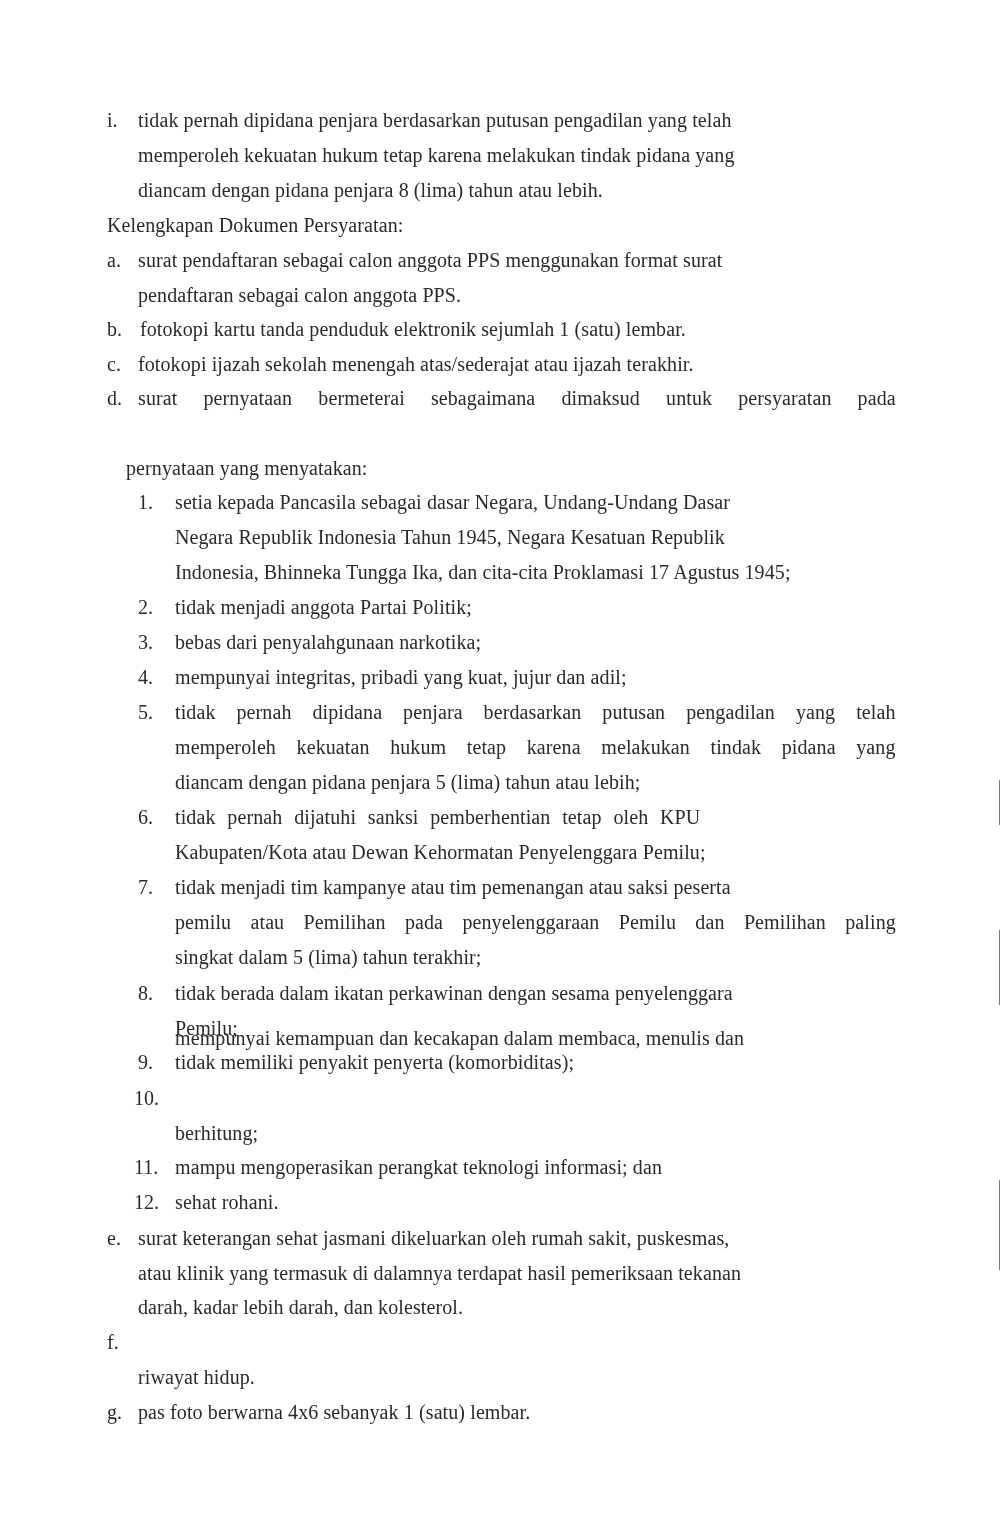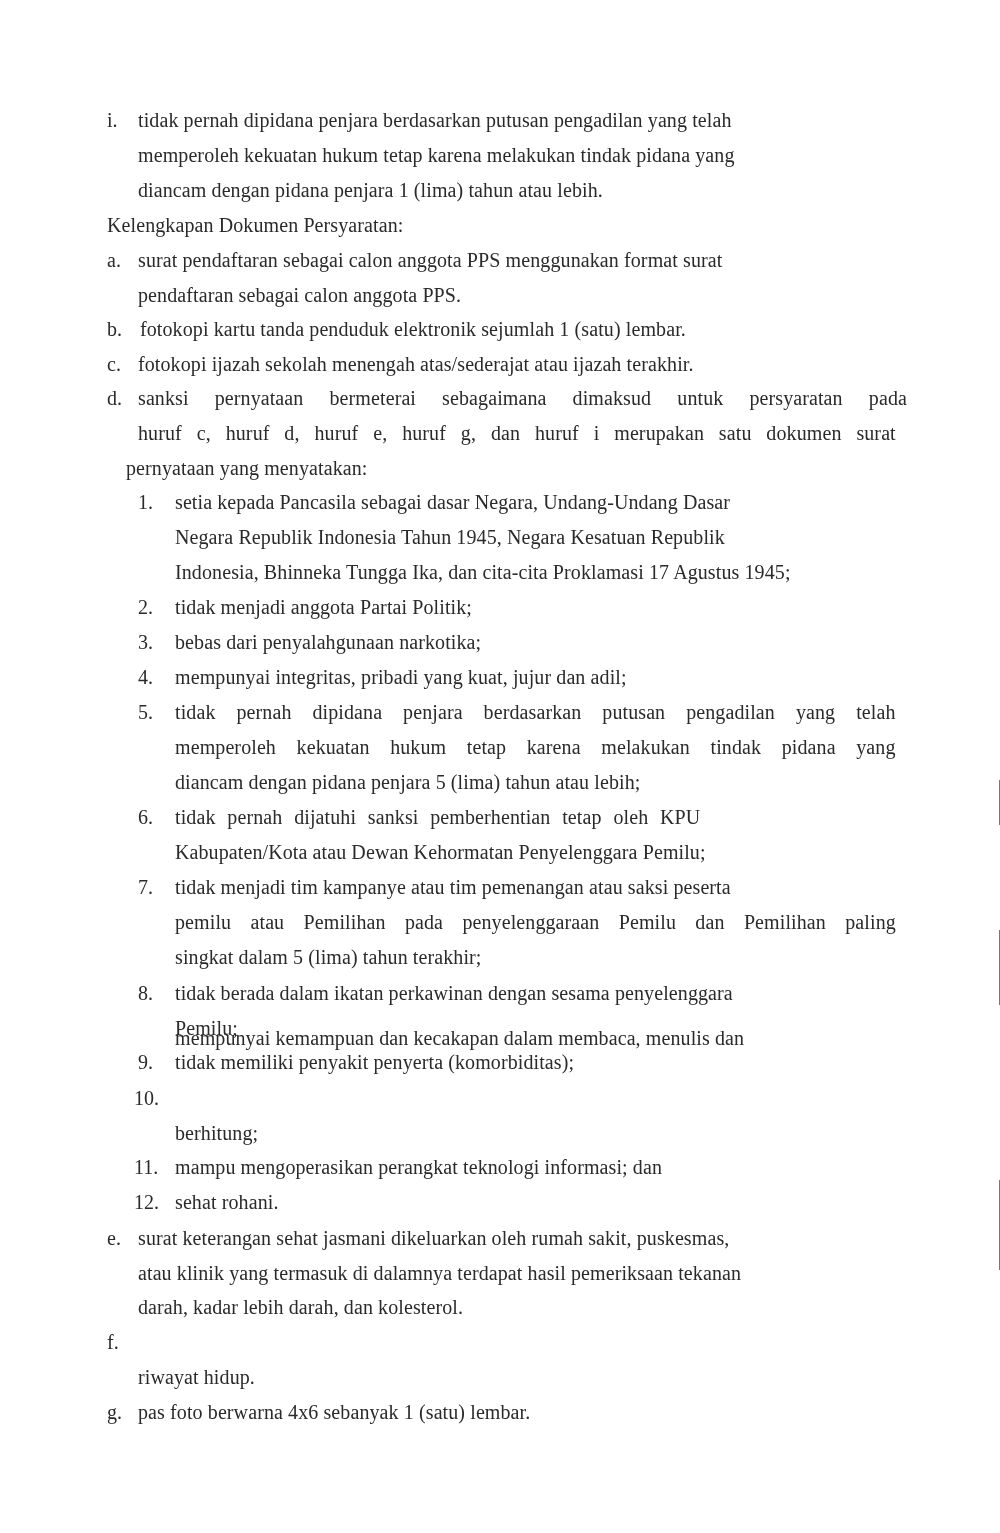--- a/index.html
+++ b/index.html
@@ -21,37 +21,36 @@
 </head>
 <body>
 
 <div class="page">
 
   <span class="marker" style="left:107px;top:108px">i.</span>
   <div class="line just" style="left:138px;top:108px;width:758px">
       <span>tidak pernah dipidana penjara berdasarkan putusan pengadilan yang telah</span>
     </div>
   <div class="line" style="left:138px;top:143px">memperoleh kekuatan hukum tetap karena melakukan tindak pidana yang</div>
-  <div class="line" style="left:138px;top:178px">diancam dengan pidana penjara 1 (lima) tahun atau lebih.</div>
+  <div class="line" style="left:138px;top:178px">diancam dengan pidana penjara 8 (lima) tahun atau lebih.</div>
 
   <div class="line" style="left:107px;top:213px">Kelengkapan Dokumen Persyaratan:</div>
 
   <span class="marker" style="left:107px;top:248px">a.</span>
   <div class="line" style="left:138px;top:248px">surat pendaftaran sebagai calon anggota PPS menggunakan format surat</div>
   <div class="line" style="left:138px;top:283px">pendaftaran sebagai calon anggota PPS.</div>
 
   <span class="marker" style="left:107px;top:317px">b.</span>
   <div class="line" style="left:140px;top:317px">fotokopi kartu tanda penduduk elektronik sejumlah 1 (satu) lembar.</div>
 
   <span class="marker" style="left:107px;top:352px">c.</span>
   <div class="line" style="left:138px;top:352px">fotokopi ijazah sekolah menengah atas/sederajat atau ijazah terakhir.</div>
 
   <span class="marker" style="left:107px;top:386px">d.</span>
-  <div class="line" style="left: 138px; top: 386px; word-spacing: 21px;">sanksi pernyataan bermeterai sebagaimana dimaksud untuk persyaratan pada</div>
-  <div class="line" style="left: 138px; top: 421px; word-spacing: 9.78571px;">huruf c, huruf d, huruf e, huruf g, dan huruf i merupakan satu dokumen surat</div>
+  <div class="line" style="left: 138px; top: 386px; word-spacing: 21px;">surat pernyataan bermeterai sebagaimana dimaksud untuk persyaratan pada</div>
   <div class="line" style="left:126px;top:456px">pernyataan yang menyatakan:</div>
 
   <span class="marker" style="left:138px;top:490px">1.</span>
   <div class="line" style="left:175px;top:490px">setia kepada Pancasila sebagai dasar Negara, Undang-Undang Dasar</div>
   <div class="line" style="left:175px;top:525px">Negara Republik Indonesia Tahun 1945, Negara Kesatuan Republik</div>
   <div class="line" style="left:175px;top:560px">Indonesia, Bhinneka Tungga Ika, dan cita-cita Proklamasi 17 Agustus 1945;</div>
 
   <span class="marker" style="left:138px;top:595px">2.</span>
   <div class="line" style="left:175px;top:595px">tidak menjadi anggota Partai Politik;</div>
 

